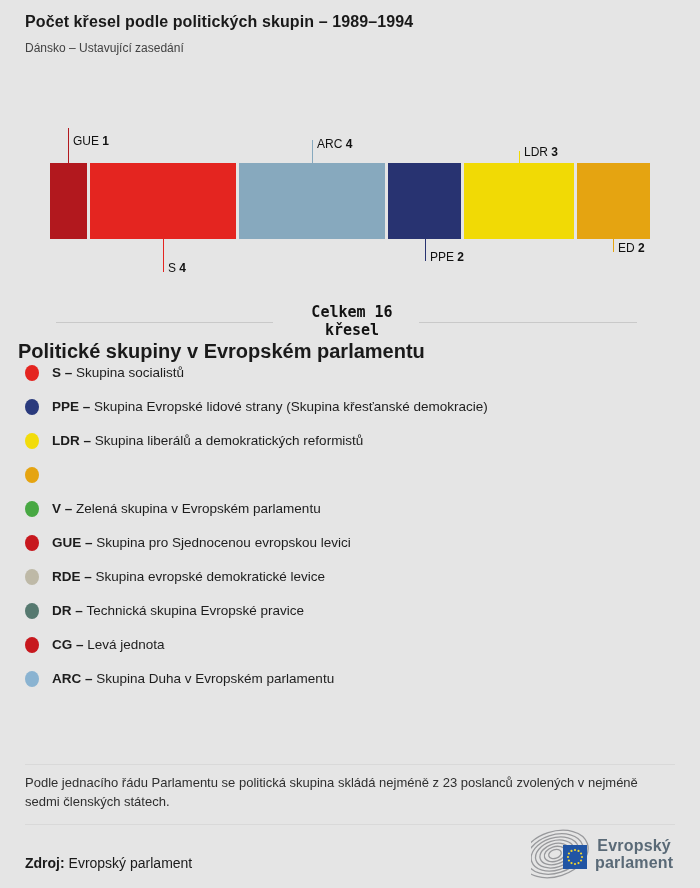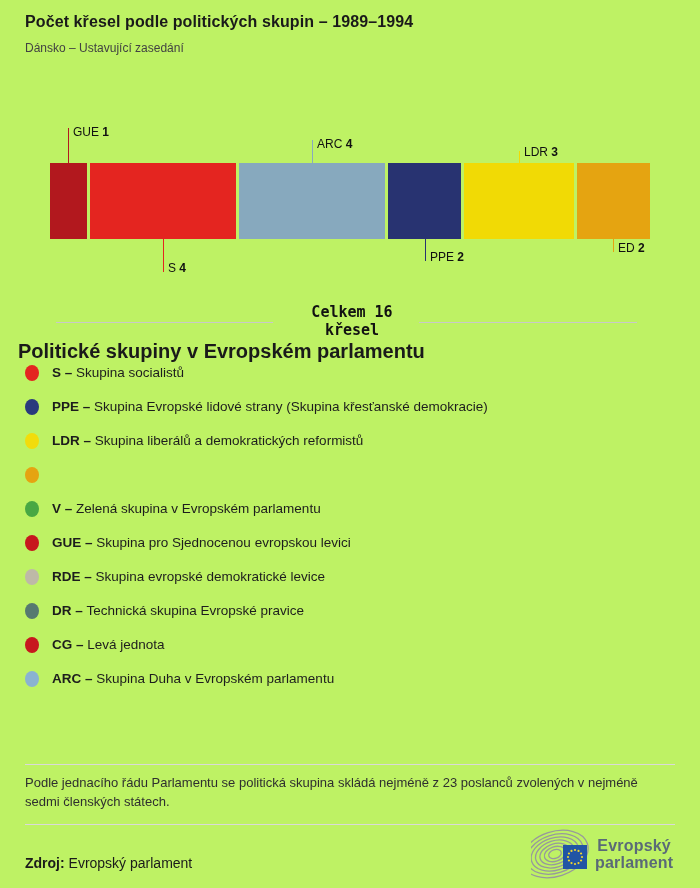--- a/index.html
+++ b/index.html
@@ -1,17 +1,17 @@
 <!DOCTYPE html>
 <html><head>
 <meta charset="utf-8">
 <style>
   html,body{margin:0;padding:0;background:#fff;}
   .page{
-    position:relative;width:700px;height:888px;background:#bef264;
+    position:relative;width:700px;height:888px;background:#e5e5e5;
     font-family:"Liberation Sans",sans-serif;color:#1a1a1a;overflow:hidden;
   }
   .title{position:absolute;left:25px;top:13px;margin:0;font-size:16px;font-weight:bold;color:#1a1a1a;letter-spacing:.1px;}
   .subtitle{position:absolute;left:25px;top:41px;margin:0;font-size:12px;font-weight:normal;color:#424242;}
 
   
   .seg{position:absolute;top:163px;height:76px;}
   .tick{position:absolute;width:1px;}
   .callout{position:absolute;font-size:12px;color:#111;white-space:nowrap;}
   .callout b{font-weight:bold;}
@@ -57,21 +57,21 @@
   <div id="bar">
       <div class="seg" style="left: 50px; width: 36.5625px; background: rgb(178, 24, 30);"></div>
       <div class="seg" style="left: 89.5625px; width: 146.25px; background: rgb(228, 37, 32);"></div>
       <div class="seg" style="left: 238.812px; width: 146.25px; background: rgb(135, 169, 190);"></div>
       <div class="seg" style="left: 388.062px; width: 73.125px; background: rgb(40, 51, 113);"></div>
       <div class="seg" style="left: 464.188px; width: 109.688px; background: rgb(241, 218, 5);"></div>
       <div class="seg" style="left: 576.875px; width: 73.125px; background: rgb(229, 164, 17);"></div>
     </div>
   <div id="callouts">
       <div class="tick" style="left: 68px; top: 128px; height: 35px; background: rgb(178, 24, 30);"></div>
-      <div class="callout" style="left: 73px; top: 125px;"><span>GUE </span><b>1</b></div>
+      <div class="callout" style="left: 73px; top: 134px;"><span>GUE </span><b>1</b></div>
       <div class="tick" style="left: 163px; top: 239px; height: 33px; background: rgb(228, 37, 32);"></div>
       <div class="callout" style="left: 168px; top: 261px;"><span>S </span><b>4</b></div>
       <div class="tick" style="left: 312px; top: 140px; height: 23px; background: rgb(135, 169, 190);"></div>
       <div class="callout" style="left: 317px; top: 137px;"><span>ARC </span><b>4</b></div>
       <div class="tick" style="left: 425px; top: 239px; height: 22px; background: rgb(40, 51, 113);"></div>
       <div class="callout" style="left: 430px; top: 250px;"><span>PPE </span><b>2</b></div>
       <div class="tick" style="left: 519px; top: 151px; height: 12px; background: rgb(241, 218, 5);"></div>
       <div class="callout" style="left: 524px; top: 145px;"><span>LDR </span><b>3</b></div>
       <div class="tick" style="left: 613px; top: 239px; height: 13px; background: rgb(229, 164, 17);"></div>
       <div class="callout" style="left: 618px; top: 241px;"><span>ED </span><b>2</b></div>

